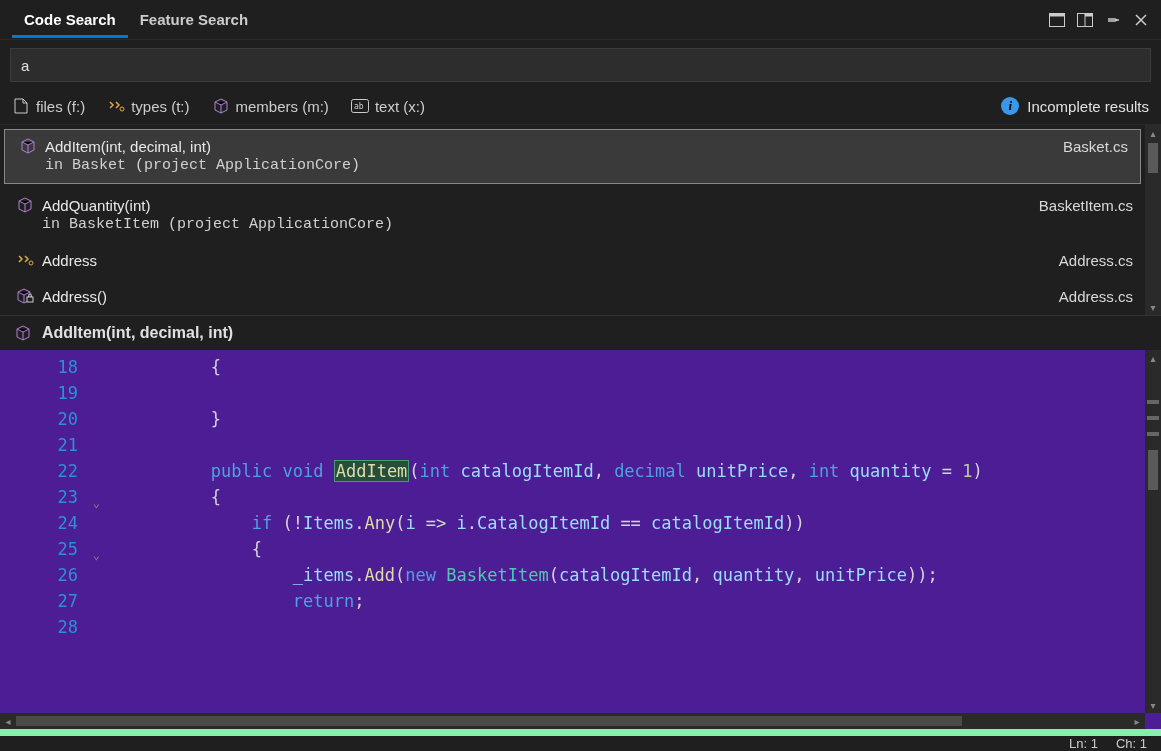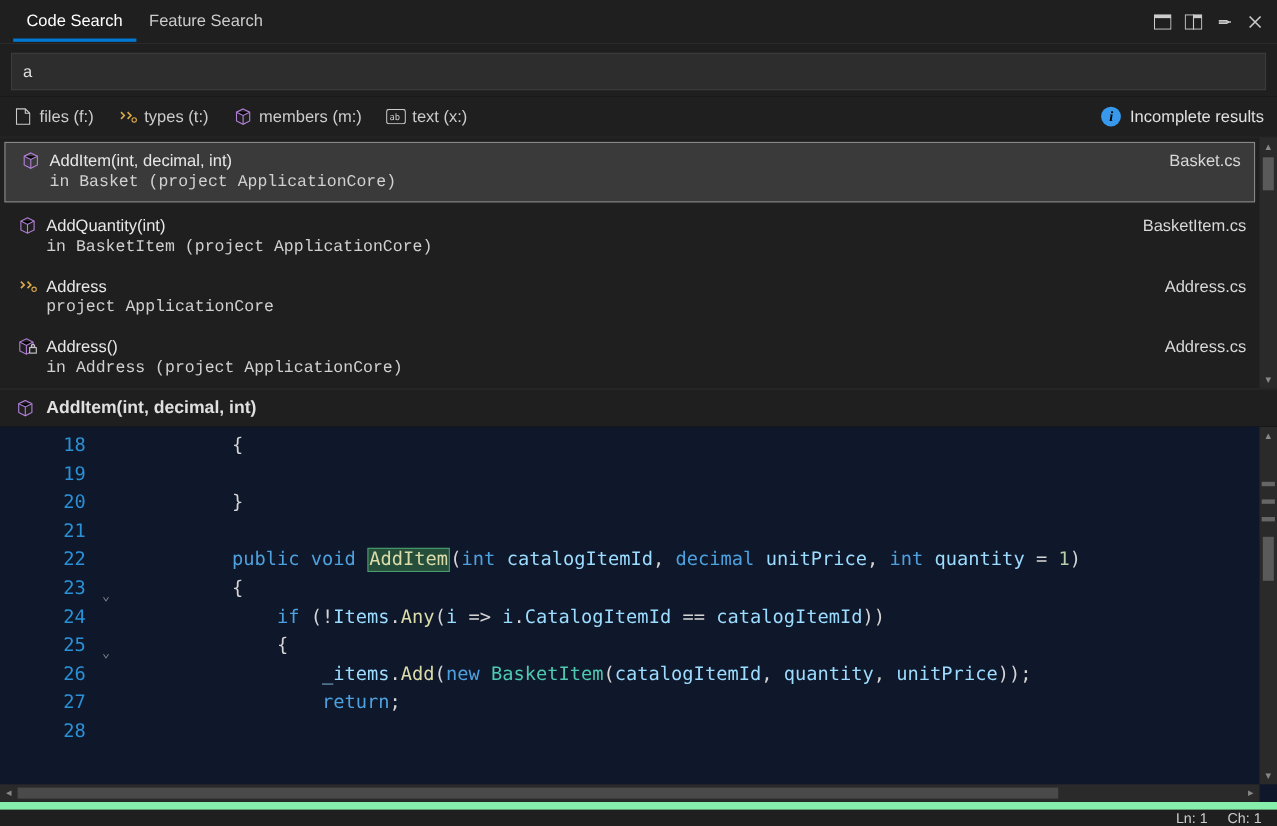--- a/index.html
+++ b/index.html
@@ -19,21 +19,21 @@
     display: flex;
     align-items: center;
     height: 40px;
     background: #1f1f1f;
     border-bottom: 1px solid #2a2a2a;
     padding: 0 8px 0 12px;
   }
   .tab {
     padding: 9px 12px 7px;
     font-size: 15px;
-    font-weight: 400;
+    font-weight: 700;
     color: #ccc;
     cursor: pointer;
     border-bottom: 3px solid transparent;
   }
   .tab.active {
     color: #fff;
     border-bottom-color: #0078d4;
   }
   .title-spacer { flex: 1; }
   .win-btn {
@@ -127,21 +127,21 @@
     display:flex; align-items:center; gap:10px;
     padding:8px 14px;
     background:#1f1f1f;
     border-top:1px solid #333;
     font-size:16px; font-weight:600;
   }
   .preview-hdr .ic{width:18px;height:18px;display:flex;align-items:center;justify-content:center;}
   
   .code-area {
     flex:1;
-    background:#0f172a;
+    background:#4c1d95;
     display:flex;
     position:relative;
     overflow:hidden;
   }
   .code-scroll-v {
     position:absolute; right:0; top:0; bottom:16px; width:16px;
     background:#2a2a2a;
   }
   .code-scroll-v .up,.code-scroll-v .down{width:16px;height:16px;display:flex;align-items:center;justify-content:center;color:#888;font-size:10px;cursor:pointer;}
   .code-scroll-v .down{position:absolute;bottom:0;}
@@ -309,36 +309,34 @@
         <div class="result-row1">
           <span class="ic">
             <svg width="18" height="14" viewBox="0 0 18 14">
               <path d="M3 3l3 3-3 3M9 3l3 3-3 3" stroke="#d9a84a" fill="none" stroke-width="1.5"></path>
               <circle cx="15" cy="10" r="2" fill="none" stroke="#d9a84a"></circle>
             </svg>
           </span>
           <span class="result-title">Address</span>
           <span class="result-file">Address.cs</span>
         </div>
-        <div class="result-row2">project ApplicationCore</div>
       </div>
       <div class="result">
         <div class="result-row1">
           <span class="ic">
             <svg width="18" height="16" viewBox="0 0 18 16">
               <path d="M8 1l6 3v8l-6 3-6-3V4z" fill="none" stroke="#b180d7"></path>
               <path d="M2 4l6 3 6-3M8 7v8" stroke="#b180d7"></path>
               <rect x="11" y="9" width="6" height="5" fill="#1f1f1f" stroke="#ccc"></rect>
               <path d="M12.5 9V7.5a1.5 1.5 0 013 0V9" fill="none" stroke="#ccc"></path>
             </svg>
           </span>
           <span class="result-title">Address()</span>
           <span class="result-file">Address.cs</span>
         </div>
-        <div class="result-row2">in Address (project ApplicationCore)</div>
       </div>
     </div>
   <div class="vscroll">
     <div class="up">▴</div>
     <div class="thumb"></div>
     <div class="down">▾</div>
   </div>
 </div>
 
 <div class="preview-hdr">

